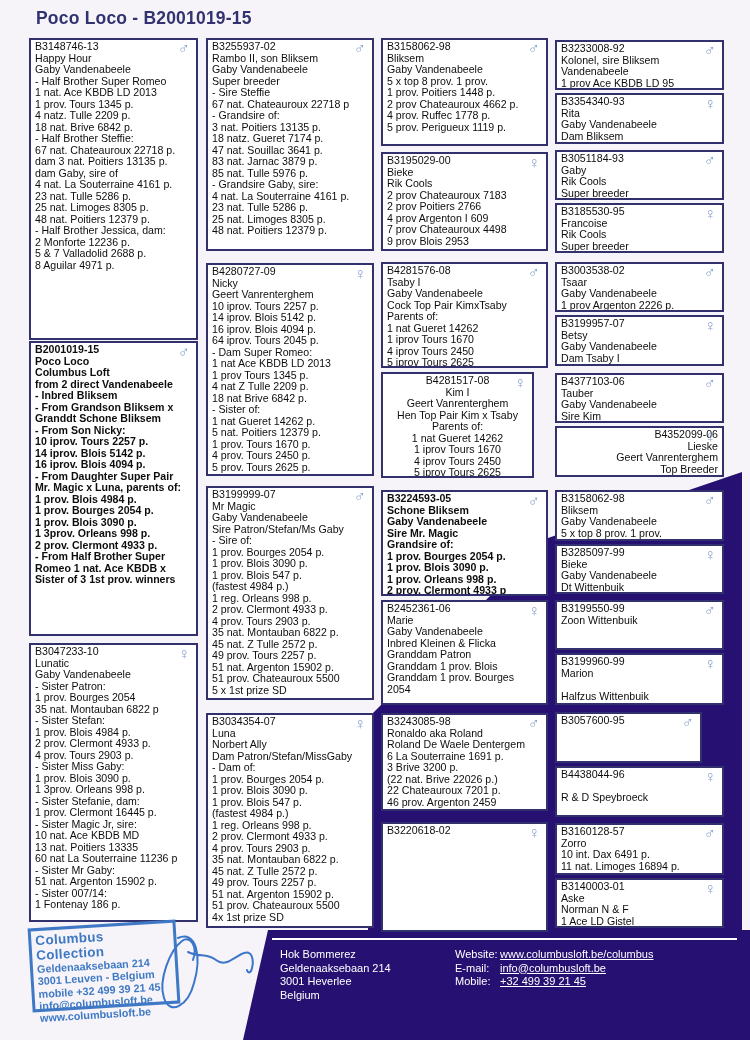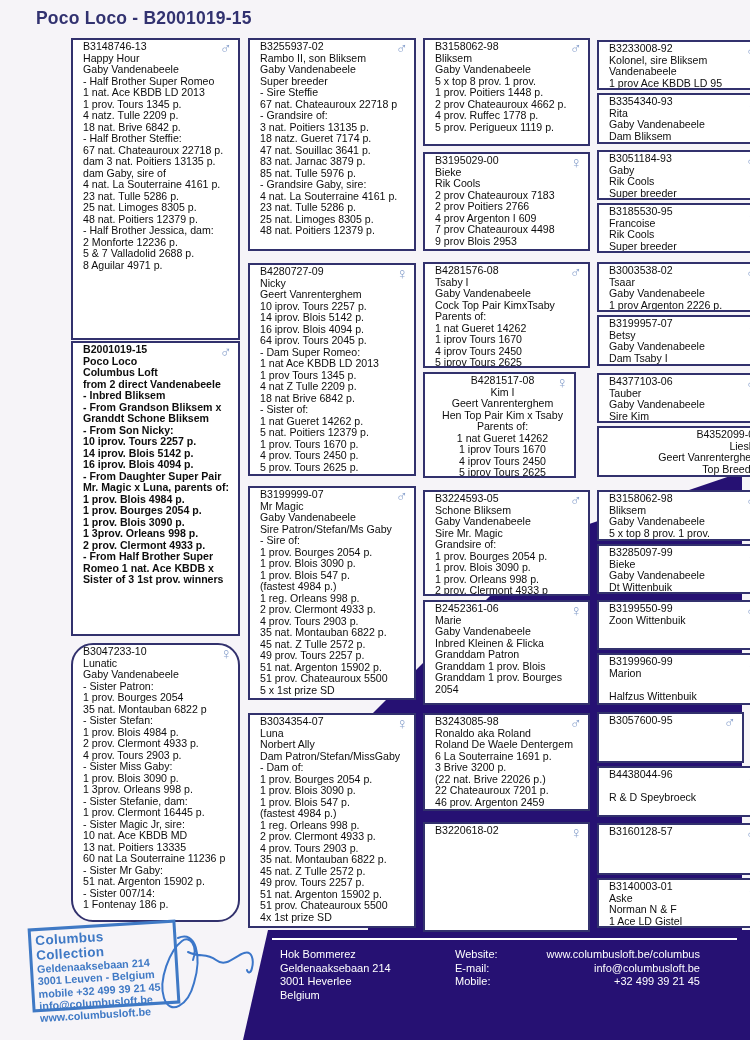--- a/index.html
+++ b/index.html
@@ -26,48 +26,48 @@
   .footer-line{
     position:absolute;left:272px;top:938px;width:465px;height:2px;
     background:#ffffff;z-index:1;
   }
   .footer-text{
     position:absolute;z-index:2;color:#ffffff;font-size:11px;line-height:13.5px;
     white-space:pre-line;
   }
   .footer-address{left:280px;top:948px;}
   .footer-labels{left:455px;top:948px;}
-  .footer-values{left:500px;top:948px;width:200px;text-align:right;}
+  .footer-values{left:500px;top:948px;width:200px;text-decoration:underline;}
   
   .box{
     position:absolute;background:#ffffff;border:2px solid #32316d;
-    box-sizing:border-box;padding:1px 4px 2px 10px;overflow:hidden;
-    font-size:10.6px;line-height:11.5px;color:#0d0d0d;z-index:1;margin-left:42px;
+    box-sizing:border-box;padding:1px 4px 2px 4px;overflow:hidden;
+    font-size:10.6px;line-height:11.5px;color:#0d0d0d;z-index:1;
   }
   .ring{font-size:10.6px;}
   .body{white-space:pre-line;}
   .sex{
     position:absolute;top:0;right:6px;font-size:16px;line-height:17px;
     color:#8aa2cd;z-index:2;
   }
   
   .b1{left:29px;top:38px;width:169px;height:302px;}
   .b2{left:29px;top:341px;width:169px;height:295px;font-weight:bold;}
-  .b3{left:29px;top:643px;width:169px;height:279px;border-radius:22px;}
+  .b3{left:29px;top:643px;width:169px;height:279px;}
   
   .c1{left:206px;top:38px;width:168px;height:213px;}
   .c2{left:206px;top:263px;width:168px;height:213px;}
   .c3{left:206px;top:486px;width:168px;height:214px;}
   .c4{left:206px;top:713px;width:168px;height:215px;}
   
   .d1{left:381px;top:38px;width:167px;height:108px;}
   .d2{left:381px;top:152px;width:167px;height:99px;}
   .d3{left:381px;top:262px;width:167px;height:106px;}
   .d4{left:381px;top:372px;width:153px;height:106px;text-align:center;}
-  .d5{left:381px;top:490px;width:167px;height:106px;}
+  .d5{left:381px;top:490px;width:167px;height:106px;font-weight:bold;}
   .d6{left:381px;top:600px;width:167px;height:105px;}
   .d7{left:381px;top:713px;width:167px;height:98px;}
   .d8{left:381px;top:822px;width:167px;height:110px;}
   
   .e1{left:555px;top:40px;width:169px;height:50px;}
   .e2{left:555px;top:93px;width:169px;height:51px;}
   .e3{left:555px;top:150px;width:169px;height:50px;}
   .e4{left:555px;top:203px;width:169px;height:50px;}
   .e5{left:555px;top:262px;width:169px;height:50px;}
   .e6{left:555px;top:315px;width:169px;height:51px;}
@@ -432,20 +432,23 @@
 </div>
 <div class="box e14">
   <div class="ring">B4438044-96</div>
   <div class="sex">♀</div>
   <div class="body">
 R &amp; D Speybroeck</div>
 </div>
 <div class="box e15">
   <div class="ring">B3160128-57</div>
   <div class="sex">♂</div>
+  <div class="body">Zorro
+10 int. Dax 6491 p.
+11 nat. Limoges 16894 p.</div>
 </div>
 <div class="box e16">
   <div class="ring">B3140003-01</div>
   <div class="sex">♀</div>
   <div class="body">Aske
 Norman N &amp; F
 1 Ace LD Gistel</div>
 </div>
 
 <div class="stamp">

